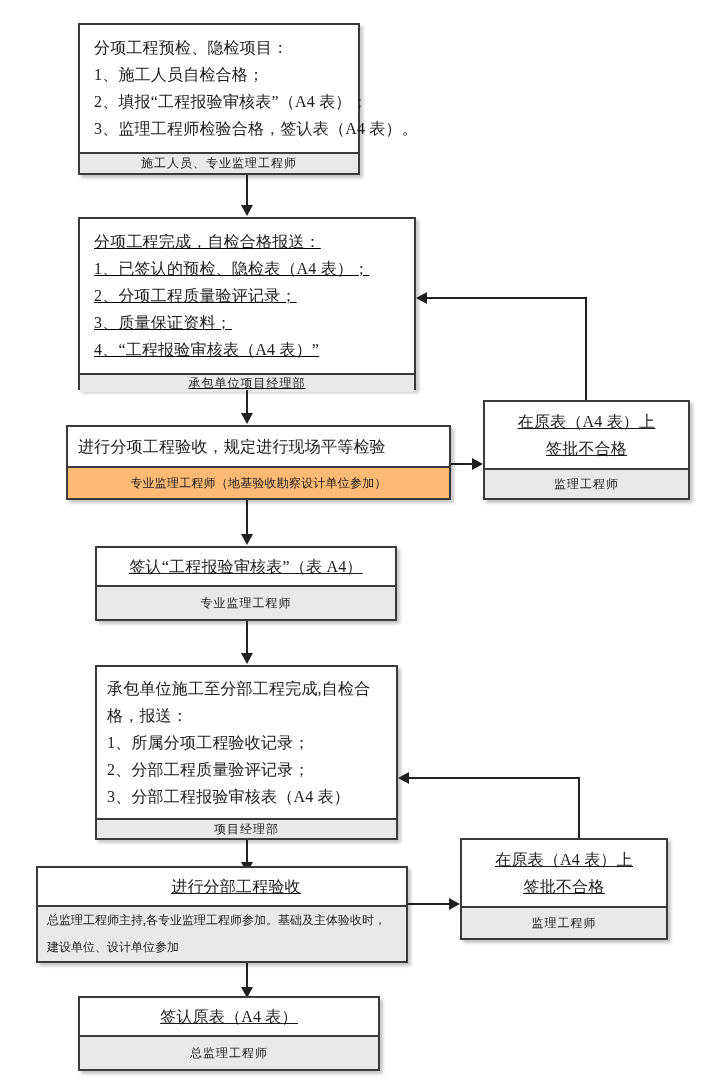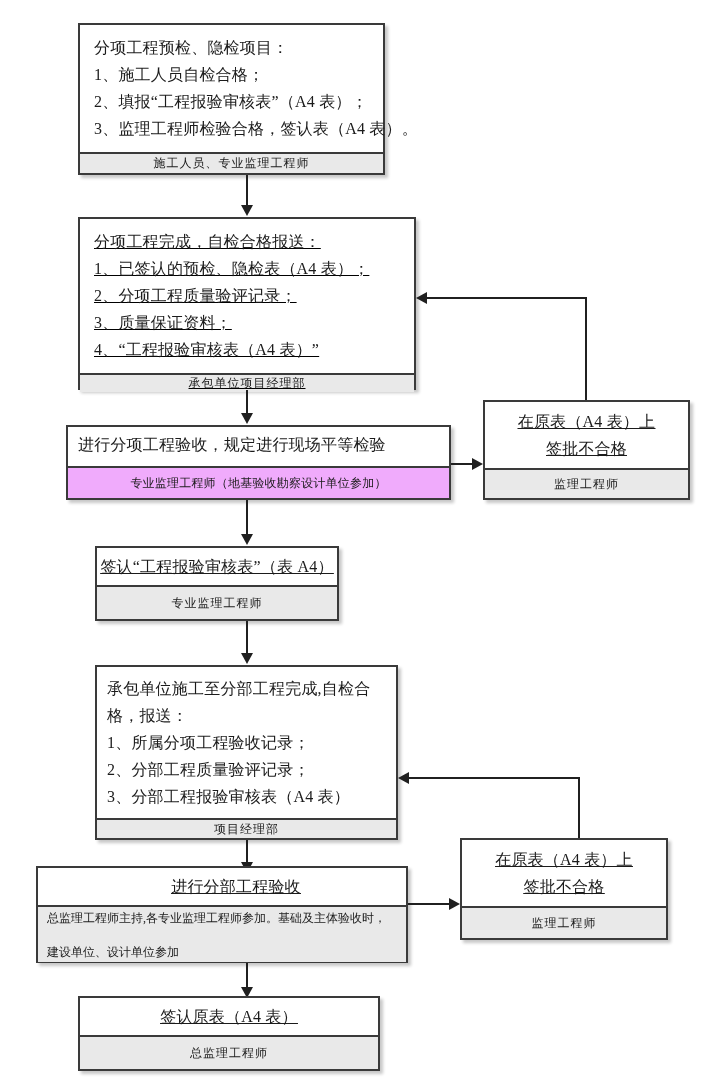--- a/index.html
+++ b/index.html
@@ -84,21 +84,21 @@
     border-top: 6px solid transparent;
     border-bottom: 6px solid transparent;
     border-right: 11px solid #202020;
   }
 </style>
 </head>
 <body>
 
 <div id="canvas">
 
-  <div class="node" style="left:78px; top:23px; width:307px; height:152px;">
+  <div class="node" style="left:78px; top:23px; width:282px; height:152px;">
     <div class="body">
       <div class="line">分项工程预检、隐检项目：</div>
       <div class="line">1、施工人员自检合格；</div>
       <div class="line">2、填报“工程报验审核表”（A4 表）；</div>
       <div class="line">3、监理工程师检验合格，签认表（A4 表）。</div>
     </div>
     <div class="role" style="height:36px;">
       <span class="role-txt">施工人员、专业监理工程师</span>
     </div>
   </div>
@@ -120,45 +120,45 @@
   </div>
 
   <div class="arrow-left" style="left:416px; top:292px;"></div>
   <div class="hline" style="left:426px; top:297px; width:161px;"></div>
   <div class="vline" style="left:585px; top:297px; height:103px;"></div>
 
   <div class="vline" style="left:246px; top:390px; height:25px;"></div>
   <div class="arrow-down" style="left:241px; top:413px;"></div>
 
   <div class="node" style="left:66px; top:425px; width:385px; height:75px;">
-    <div class="body" style="padding:6px 10px;font-family:Liberation Mono, monospace;">
+    <div class="body" style="padding:6px 10px;">
       <div class="line">进行分项工程验收，规定进行现场平等检验</div>
     </div>
-    <div class="role" style="height:36px; background:#f0abfc;">
+    <div class="role" style="height:36px; background:#fdba74;">
       <span class="role-txt" style="letter-spacing:0.2px;">专业监理工程师（地基验收勘察设计单位参加）</span>
     </div>
   </div>
 
   <div class="hline" style="left:451px; top:463px; width:22px;"></div>
   <div class="arrow-right" style="left:472px; top:458px;"></div>
 
   <div class="node" style="left:483px; top:400px; width:207px; height:100px;">
     <div class="body center" style="padding:6px 6px;">
       <div class="line center">在原表（A4 表）上</div>
       <div class="line center">签批不合格</div>
     </div>
     <div class="role" style="height:35px;">
       <span class="role-txt">监理工程师</span>
     </div>
   </div>
 
   <div class="vline" style="left:246px; top:500px; height:36px;"></div>
   <div class="arrow-down" style="left:241px; top:534px;"></div>
 
-  <div class="node" style="left:95px; top:546px; width:244px; height:75px;">
+  <div class="node" style="left:95px; top:546px; width:302px; height:75px;">
     <div class="body center" style="padding:5px 8px; display:flex; align-items:center; justify-content:center;">
       <div class="line center">签认“工程报验审核表”（表 A4）</div>
     </div>
     <div class="role" style="height:36px;">
       <span class="role-txt">专业监理工程师</span>
     </div>
   </div>
 
   <div class="vline" style="left:246px; top:621px; height:35px;"></div>
   <div class="arrow-down" style="left:241px; top:653px;"></div>
@@ -181,21 +181,21 @@
   <div class="vline" style="left:578px; top:777px; height:61px;"></div>
 
   <div class="vline" style="left:246px; top:840px; height:26px;"></div>
   <div class="arrow-down" style="left:241px; top:862px;"></div>
 
   <div class="node" style="left:36px; top:866px; width:372px; height:97px;">
     <div class="body center" style="padding:5px 8px; display:flex; align-items:center; justify-content:center;margin-left:28px;">
       <div class="line center">进行分部工程验收</div>
     </div>
     <div class="role" style="height:57px; justify-content:flex-start; text-align:left; padding:0 9px;">
-      <span class="role-txt line wrap" style="line-height:34px; letter-spacing:0px;">总监理工程师主持,各专业监理工程师参加。基础及主体验收时，建设单位、设计单位参加</span>
+      <span class="role-txt line wrap" style="line-height:27px; letter-spacing:0px;">总监理工程师主持,各专业监理工程师参加。基础及主体验收时，建设单位、设计单位参加</span>
     </div>
   </div>
 
   <div class="hline" style="left:408px; top:903px; width:42px;"></div>
   <div class="arrow-right" style="left:449px; top:898px;"></div>
 
   <div class="node" style="left:460px; top:838px; width:208px; height:102px;">
     <div class="body center" style="padding:6px 6px;">
       <div class="line center">在原表（A4 表）上</div>
       <div class="line center">签批不合格</div>

